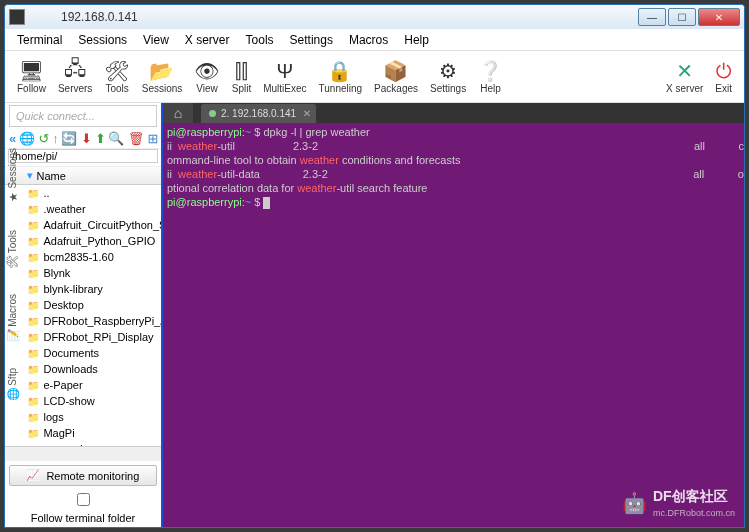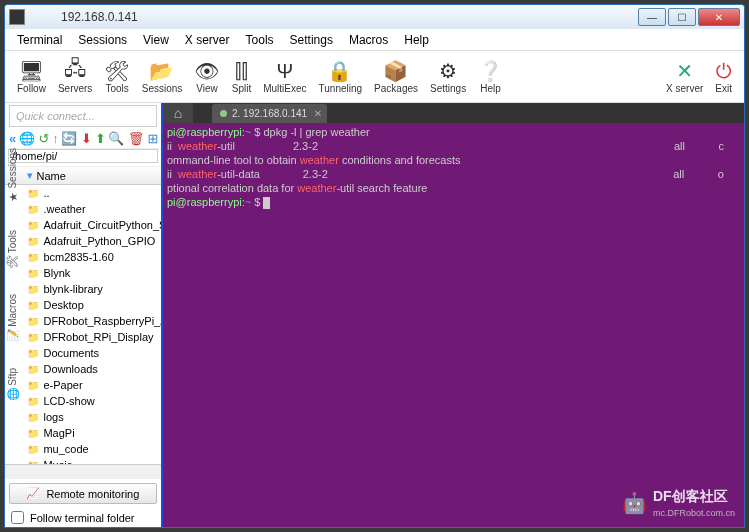--- a/index.html
+++ b/index.html
@@ -47,36 +47,36 @@
 .filelist::-webkit-scrollbar-thumb { background: #c0c0c0; border: 1px solid #a0a0a0; }
 .frow { height: 16px; display: flex; align-items: center; padding-left: 22px; font-size: 11px; white-space: nowrap; cursor: pointer; }
 .fic { color: #eab33a; margin-right: 4px; font-size: 10px; }
 .frow.up .fic { color: #888; }
 
 .hscroll { height: 15px; background: #f0f0f0; border-top: 1px solid #ccc; }
 
 .remotebtn { margin: 4px; padding: 3px 8px; background: linear-gradient(#fdfdfd,#e6e6e6); border: 1px solid #bbb; border-radius: 2px; font-size: 11px; display: flex; align-items: center; justify-content: center; gap: 6px; cursor: pointer; }
 .remotebtn .ic { color: #2a7; }
 
-.followrow { padding: 3px 6px; font-size: 11px; display: flex; align-items: center; gap: 6px; }
+.followrow { padding: 3px 6px; font-size: 11px; display: flex; align-items: center; gap: 6px; flex-direction: column; }
 .followrow input { width: 13px; height: 13px; }
 
 .terminal-area { flex: 1; background: #000; display: flex; flex-direction: column; }
 .tabbar { height: 20px; background: #333; display: flex; align-items: flex-end; }
 .tab-home { width: 30px; height: 20px; background: #444; color: #ccc; display: flex; align-items: center; justify-content: center; font-size: 14px; cursor: pointer; }
-.tab { height: 19px; background: #555; color: #ddd; font-size: 10px; padding: 0 20px 0 8px; display: flex; align-items: center; position: relative; border-radius: 3px 3px 0 0; margin-left: 19px; cursor: pointer; }
+.tab { height: 19px; background: #555; color: #ddd; font-size: 10px; padding: 0 20px 0 8px; display: flex; align-items: center; position: relative; border-radius: 3px 3px 0 0; margin-left: 8px; cursor: pointer; }
 .tab .dot { width: 7px; height: 7px; border-radius: 50%; background: #8c8; margin-right: 5px; }
 .tab .x { position: absolute; right: 5px; color: #aaa; font-size: 10px; }
 
 .term { flex: 1; background: #701a75; font-family: "Consolas", monospace; font-size: 11px; line-height: 14px; padding: 2px 4px; color: #ccc; white-space: pre; position: relative; }
 .pr-g { color: #8f8; }
 .pr-b { color: #88f; }
 .pr-r { color: #f66; }
 .cur { display: inline-block; width: 7px; height: 12px; background: #ccc; vertical-align: middle; }
-.term .col-r { position: absolute; right: 20px; }
+.term .col-r { position: absolute; right: 0; }
 
 .watermark { position: absolute; right: 14px; bottom: 14px; color: #fff; font-size: 11px; opacity: 0.85; display: flex; align-items: center; gap: 6px; }
 .watermark .logo { font-size: 20px; }
 .watermark .big { font-size: 14px; font-weight: bold; }
 .watermark .sm { font-size: 9px; color: #ccc; }
 </style>
 </head>
 <body>
 
 <div class="window">

